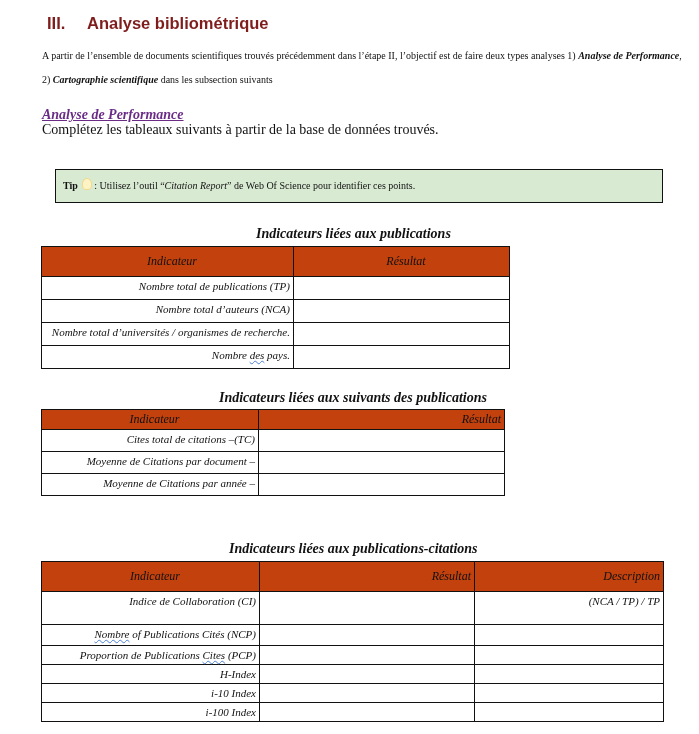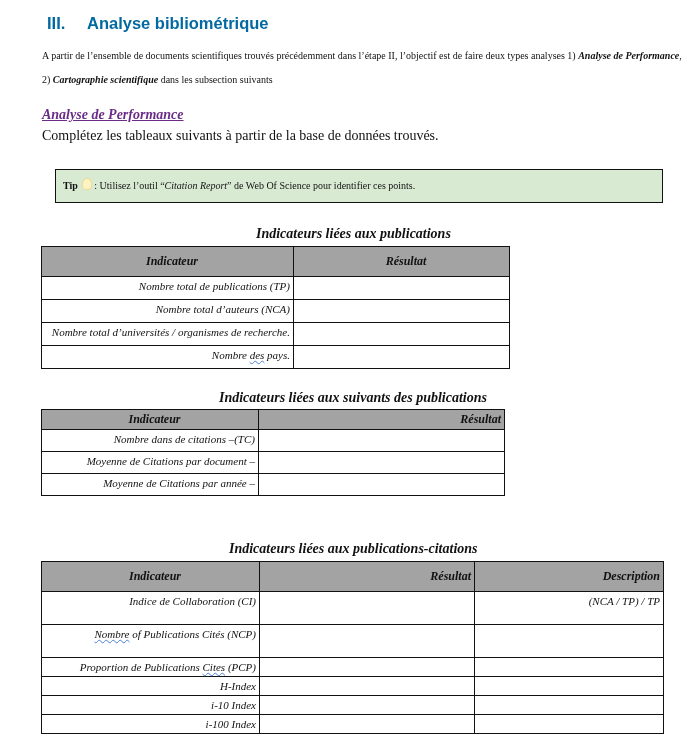--- a/index.html
+++ b/index.html
@@ -3,54 +3,54 @@
 <meta charset="utf-8">
 <style>
   html, body { margin: 0; padding: 0; background: #ffffff; }
   body {
     width: 699px; height: 734px; position: relative; overflow: hidden;
     font-family: "Liberation Serif", "DejaVu Serif", serif; color: #111;
   }
   .heading {
     position: absolute; left: 47px; top: 14px;
     font-family: "Liberation Sans", "DejaVu Sans", sans-serif;
-    font-weight: bold; font-size: 16.5px; color: #0369a1;
+    font-weight: bold; font-size: 16.5px; color: #7f1d1d;
   }
   .heading .num { display: inline-block; width: 40px; }
   .para {
     position: absolute; left: 42px; top: 44px; width: 640px;
     font-size: 10px; line-height: 24px;
   }
   .para b { font-style: italic; }
   .subhead {
     position: absolute; left: 42px; top: 107px;
     font-size: 14px; font-weight: bold; font-style: italic;
     color: #6a2c87; text-decoration: underline;
   }
-  .instr { position: absolute; left: 42px; top: 128px; font-size: 14px; }
+  .instr { position: absolute; left: 42px; top: 122px; font-size: 14px; }
   .tipbox {
     position: absolute; left: 55px; top: 169px; width: 608px; height: 34px;
     background: #d9ead3; border: 1.5px solid #111; box-sizing: border-box;
     font-size: 10px; line-height: 31px; padding-left: 7px;
   }
   .bulb {
     display: inline-block; width: 8px; height: 10px; border-radius: 50% 50% 40% 40%;
     background: #fdf3c4; border: 1px solid #f0d98a; vertical-align: -1px; margin: 0 2px;
   }
   .caption {
     position: absolute; font-size: 14px; font-weight: bold; font-style: italic;
   }
   table.t {
     position: absolute; border-collapse: collapse; font-size: 11px; font-style: italic;
   }
   table.t td, table.t th {
     border: 1.2px solid #111; padding: 0 3px; text-align: right; vertical-align: top;
   }
   table.t th {
-    background: #a3a3a3; font-weight: bold; font-size: 12px; vertical-align: middle; padding-left: 12px;
+    background: #c2410c; font-weight: normal; font-size: 12px; vertical-align: middle; padding-left: 12px;
   }
   table.t th.c { text-align: center; }
   table.t td { line-height: 18px; }
   .sq { text-decoration: underline wavy #4a7fd6; text-decoration-thickness: 1px; }
 </style>
 </head>
 <body>
 
 <div class="heading">
   <span class="num">III.</span><span>Analyse bibliométrique</span>
@@ -95,21 +95,21 @@
   </table>
 
 <div class="caption" style="left:219px; top:390px;">Indicateurs liées aux suivants des publications</div>
 <table class="t" style="left:41px; top:409px; width:464px;">
   <tbody>
       <tr style="height:20px;">
     <th class="c" style="width:201px;">Indicateur</th>
     <th>Résultat</th>
   </tr>
   <tr style="height:22px;">
-    <td>Nombre dans de citations –(TC)</td>
+    <td>Cites total de citations –(TC)</td>
     <td></td>
   </tr>
   <tr style="height:22px;">
     <td>Moyenne de Citations par document –</td>
     <td></td>
   </tr>
   <tr style="height:22px;">
     <td>Moyenne de Citations par année –</td>
     <td></td>
   </tr>
@@ -122,21 +122,21 @@
       <tr style="height:30px;">
     <th class="c" style="width:202px;">Indicateur</th>
     <th style="width:199px;">Résultat</th>
     <th>Description</th>
   </tr>
   <tr style="height:33px;">
     <td>Indice de Collaboration (CI)</td>
     <td></td>
     <td>(NCA / TP) / TP</td>
   </tr>
-  <tr style="height:33px;">
+  <tr style="height:21px;">
     <td><span class="sq">Nombre</span><span> of Publications Cités (NCP)</span></td>
     <td></td>
     <td></td>
   </tr>
   <tr style="height:19px;">
     <td><span>Proportion de Publications </span><span class="sq">Cites</span><span> (PCP)</span></td>
     <td></td>
     <td></td>
   </tr>
   <tr style="height:19px;">

